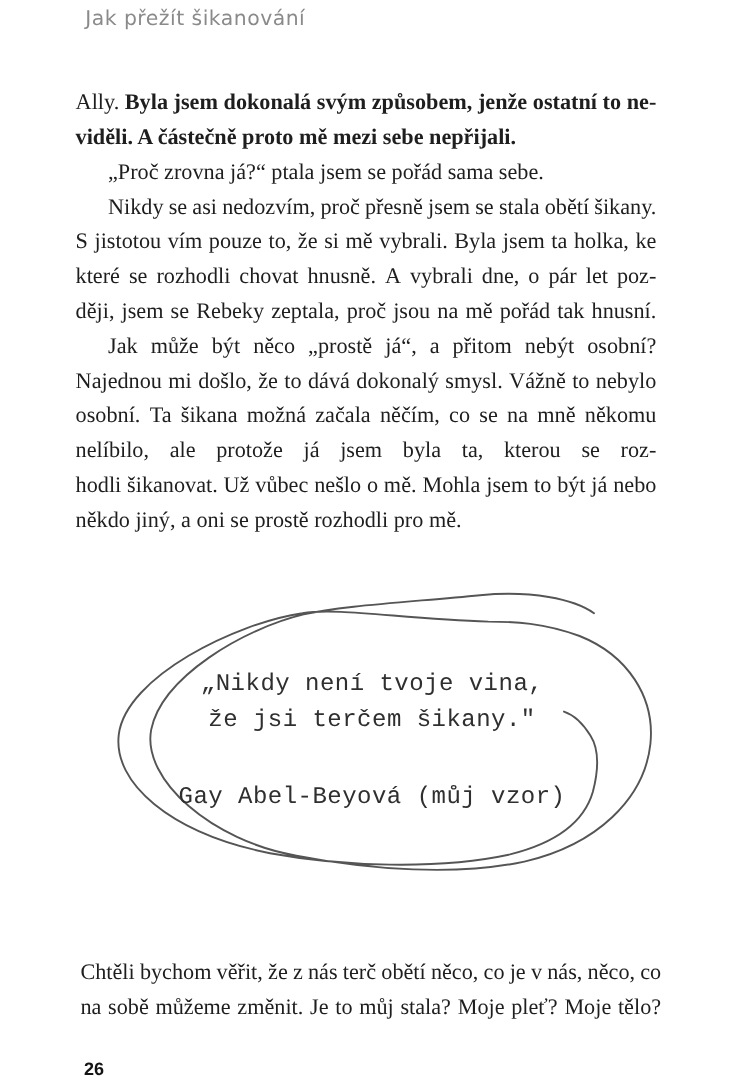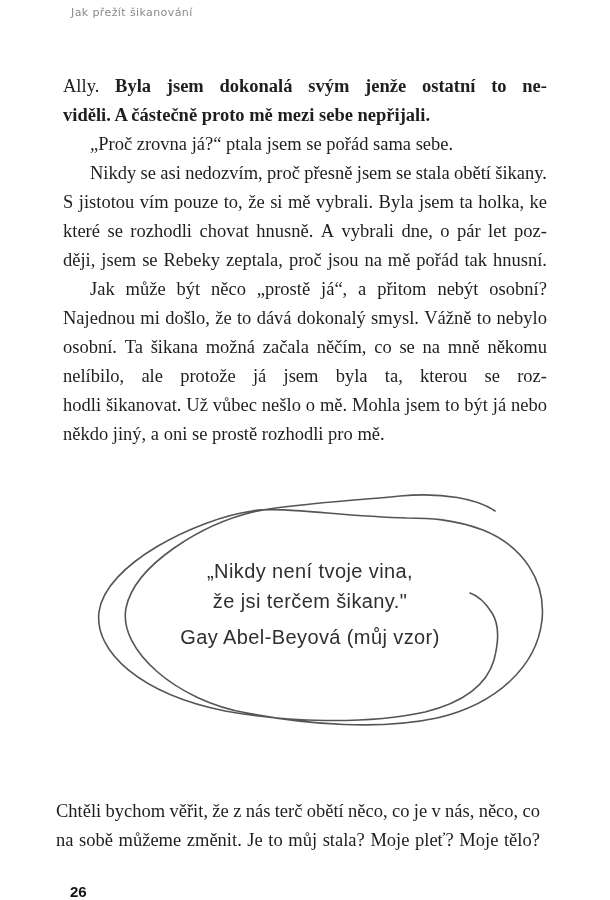--- a/index.html
+++ b/index.html
@@ -7,60 +7,60 @@
     width: 610px; height: 900px;
     background: #ffffff;
     position: relative;
     overflow: hidden;
     font-family: "Liberation Serif", serif;
   }
   .running-head {
     position: absolute;
     left: 71px; top: 6px;
     font-family: "DejaVu Sans", sans-serif;
-    font-size: 11px;
+    font-size: 17px;
     letter-spacing: 0.4px;
     color: #8a8a8a;
   }
   .body-block {
     position: absolute;
     left: 63px; top: 72px;
     width: 484px;
     font-size: 18.5px;
     color: #1e1e1e;
   }
   .footer-block {
     position: absolute;
-    left: 56px; top: 797px;
+    left: 67px; top: 797px;
     width: 484px;
     font-size: 18.5px;
     color: #1e1e1e;
     font-family: Liberation Serif, serif;
   }
   .tline { height: 29px; line-height: 29px; white-space: nowrap; }
   .tline.just { display: flex; justify-content: space-between; align-items: flex-end; }
   .tline.ind { padding-left: 27px; }
   .b { font-weight: bold; }
   .sketch {
     position: absolute;
     left: 85px; top: 478px;
     width: 470px; height: 270px;
   }
   .quote-block {
     position: absolute;
     left: 85px; top: 556px;
     width: 450px;
     text-align: center;
-    font-family: Liberation Sans, sans-serif;
+    font-family: Liberation Mono, monospace;
     font-size: 20px;
     letter-spacing: 0.4px;
     color: #2f2f2f;
   }
   .quote-line { line-height: 30px; }
-  .quote-attr { margin-top: 6px; line-height: 30px; }
+  .quote-attr { margin-top: 34px; line-height: 30px; }
   .page-number {
     position: absolute;
     left: 70px; top: 871px;
     font-family: "Liberation Sans", sans-serif;
     font-weight: bold;
     font-size: 15px;
     color: #141414;
     margin-top: 12px;
   }
 </style>
@@ -69,20 +69,21 @@
 
 <div class="running-head">Jak přežít šikanování</div>
 
 <div class="body-block" id="body-text">
     <div class="tline just">
       <span>Ally.</span>
       <span class="b">Byla</span>
       <span class="b">jsem</span>
       <span class="b">dokonalá</span>
       <span class="b">svým</span>
+      <span class="b">způsobem,</span>
       <span class="b">jenže</span>
       <span class="b">ostatní</span>
       <span class="b">to</span>
       <span class="b">ne-</span>
     </div>
     <div class="tline"><span class="b">viděli. A částečně proto mě mezi sebe nepřijali.</span></div>
     <div class="tline ind"><span>„Proč zrovna já?“ ptala jsem se pořád sama sebe.</span></div>
     <div class="tline just ind">
       <span>Nikdy</span>
       <span>se</span>

